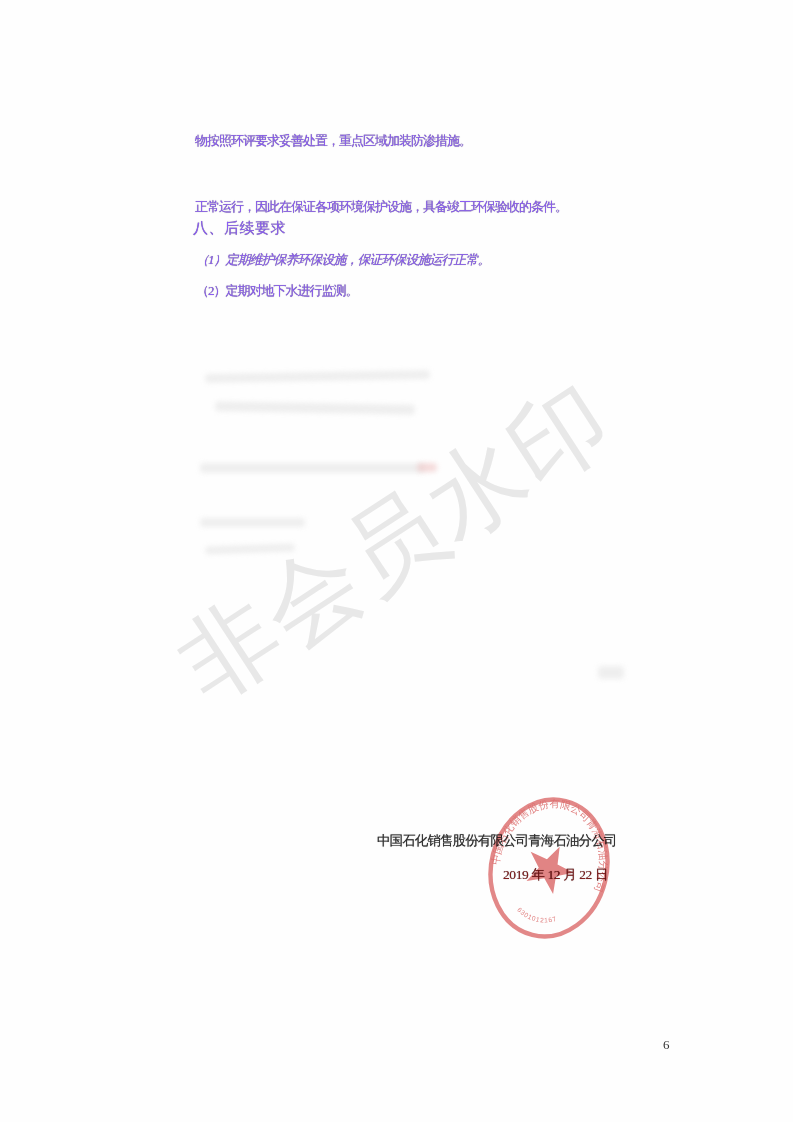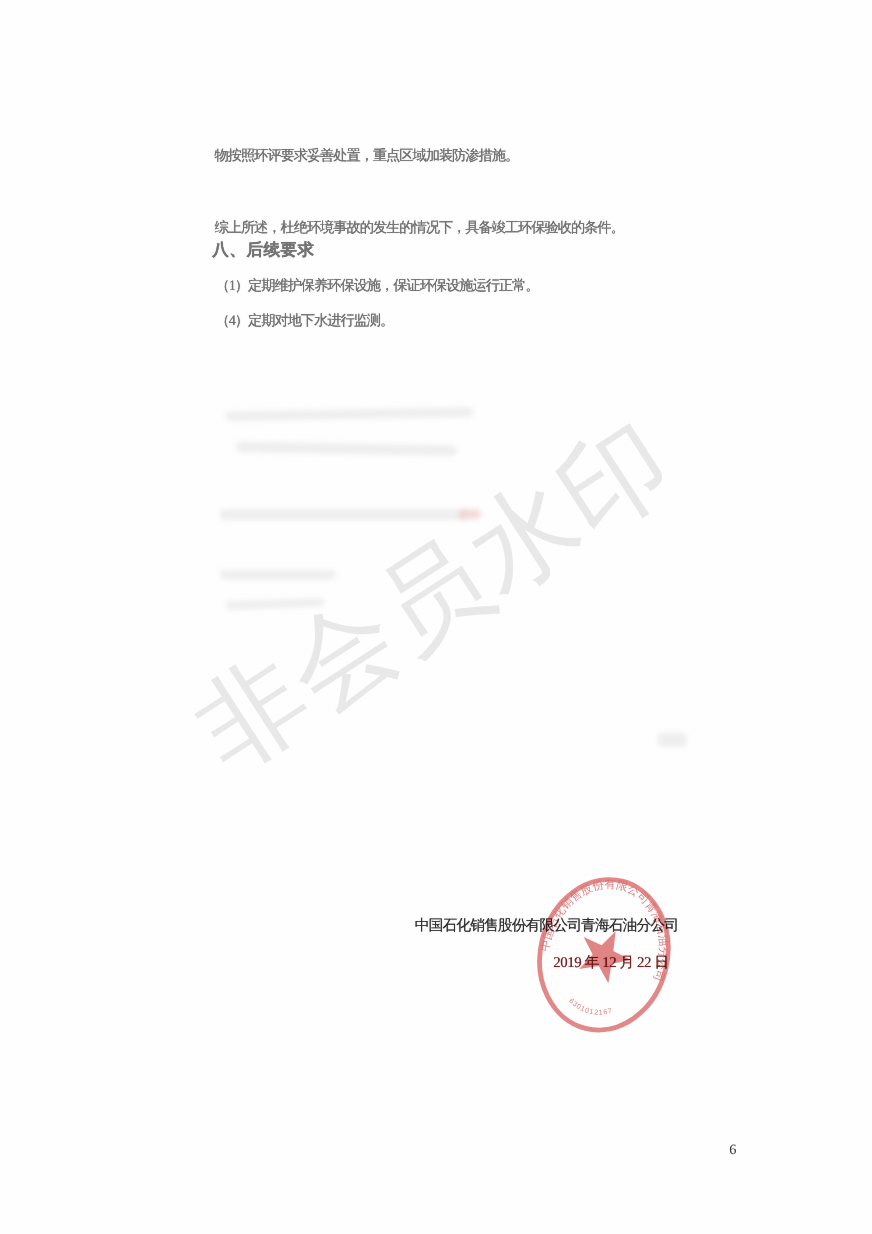--- a/index.html
+++ b/index.html
@@ -8,33 +8,33 @@
     background: #fefefe;
     font-family: "Liberation Serif", serif;
     position: relative;
     overflow: hidden;
   }
   .page { position: absolute; inset: 0; }
 
   
   .txt {
     position: absolute;
-    color: #737373;
+    color: #8b5cf6;
     font-size: 13px;
     line-height: 17px;
     letter-spacing: -1px;
     white-space: nowrap;
     text-shadow: 0 0 0.7px rgba(45,45,45,0.75);
     z-index: 3;
   }
   .line1 { left: 195px; top: 132px; }
   .line2 { left: 221px; top: 166px; }
   .line3 { left: 195px; top: 198px; }
-  .heading { left: 193px; top: 220px; font-size: 15px; font-weight: bold; letter-spacing: 0.5px; }
-  .item-1 { left: 196px; top: 251px; }
+  .heading { left: 193px; top: 220px; font-size: 15px; font-weight: normal; letter-spacing: 0.5px; }
+  .item-1 { left: 196px; top: 251px; font-style: italic; }
   .item-2 { left: 196px; top: 282px; }
   .item-3 { left: 193px; top: 313px; letter-spacing: -1.1px; }
 
   
   .sig-company {
     position: absolute; left: 377px; top: 832px;
     font-size: 13.5px; letter-spacing: -0.9px;
     color: #2f2f2f; white-space: nowrap;
     text-shadow: 0 0 0.7px rgba(45,45,45,0.75);
     z-index: 3;
@@ -103,24 +103,24 @@
 
   <div class="smudge sm1"></div>
   <div class="smudge sm2"></div>
   <div class="smudge sm3"></div>
   <div class="smudge sm4"></div>
   <div class="smudge sm5"></div>
   <div class="smudge sm6"></div>
   <div class="smudge sm7"></div>
 
   <div class="txt line1">物按照环评要求妥善处置，重点区域加装防渗措施。</div>
-  <div class="txt line3">综上所述，杜绝环境事故的发生的情况下，具备竣工环保验收的条件。</div>
+  <div class="txt line3">正常运行，因此在保证各项环境保护设施，具备竣工环保验收的条件。</div>
   <div class="txt heading">八、后续要求</div>
   <div class="txt item-1">（1）定期维护保养环保设施，保证环保设施运行正常。</div>
-  <div class="txt item-2">（4）定期对地下水进行监测。</div>
+  <div class="txt item-2">（2）定期对地下水进行监测。</div>
 
   <div class="sig-company">中国石化销售股份有限公司青海石油分公司</div>
   <div class="sig-date">2019 年 12 月 22 日</div>
 
   <svg class="seal" viewBox="0 0 200 236" xmlns="http://www.w3.org/2000/svg">
     <g transform="rotate(14 100 118)" font-family="Liberation Sans, sans-serif">
       <ellipse cx="100" cy="118" rx="92" ry="110" fill="none" stroke="#d85a5a" stroke-width="7" opacity="0.82"></ellipse>
       <path id="sealArcTop" d="M 21.2,135 A 80,98 0 1 1 178.8,135" fill="none"></path>
       <text font-size="16.5" fill="#d85a5a" opacity="0.88" letter-spacing="0">
         <textPath href="#sealArcTop" startOffset="2">中国石化销售股份有限公司青海石油分公司</textPath>

